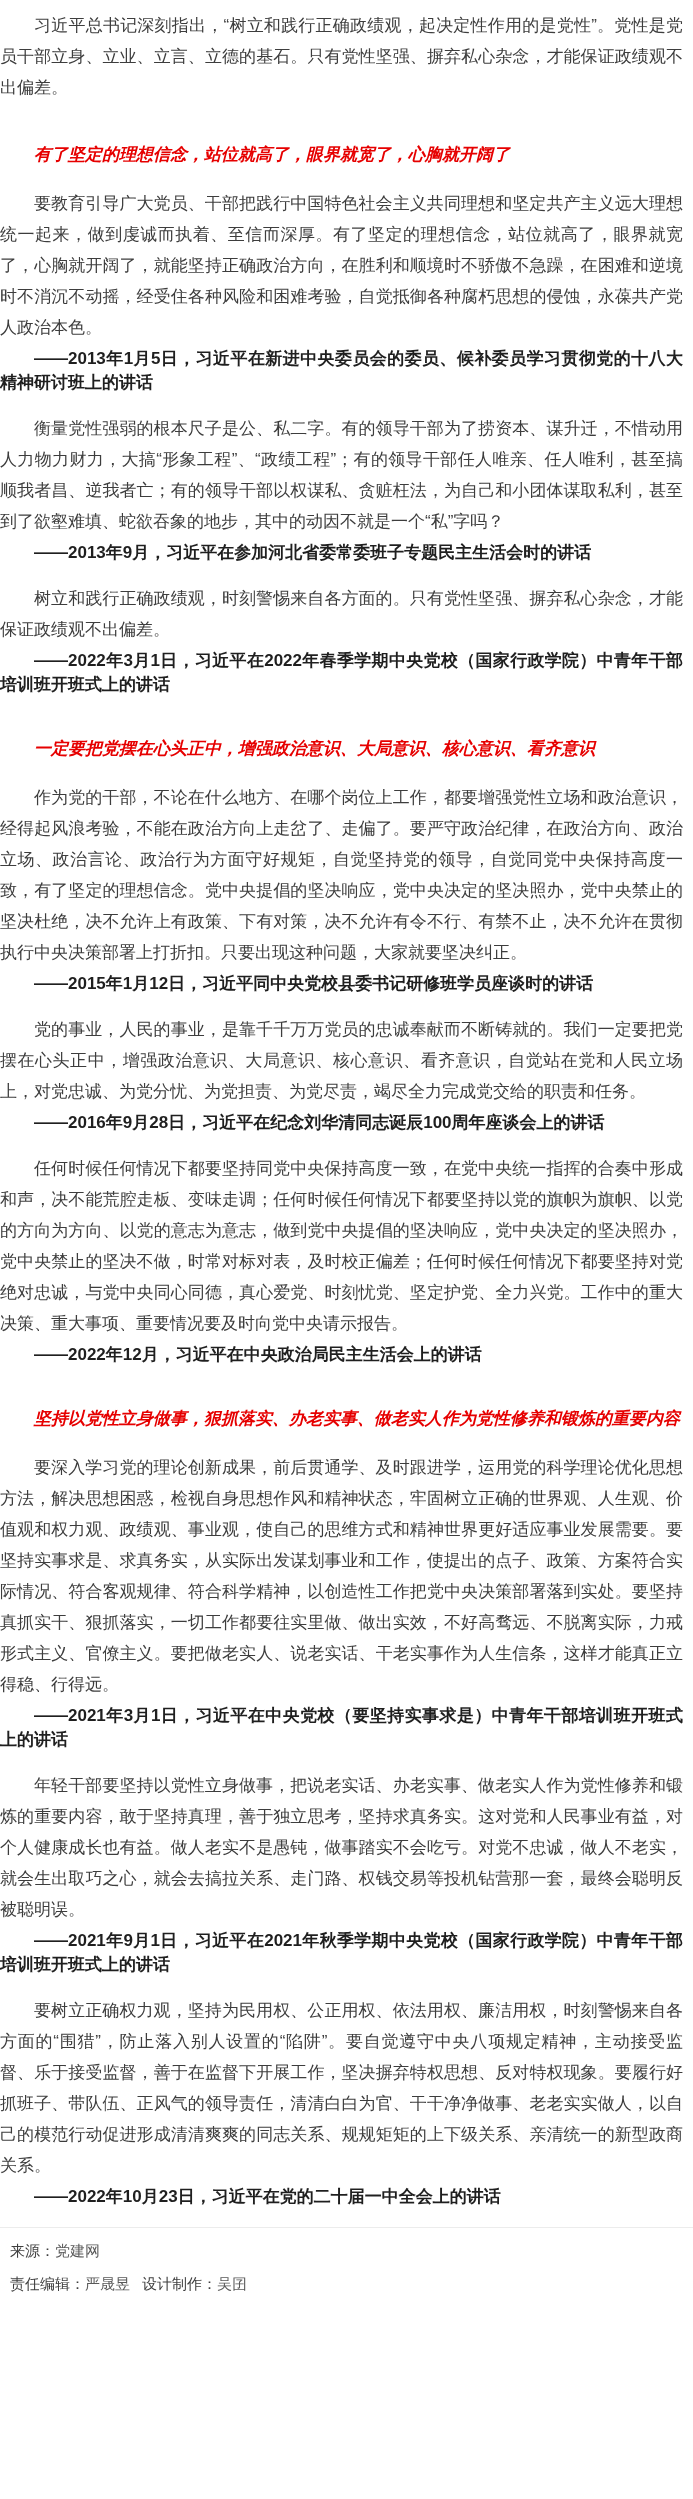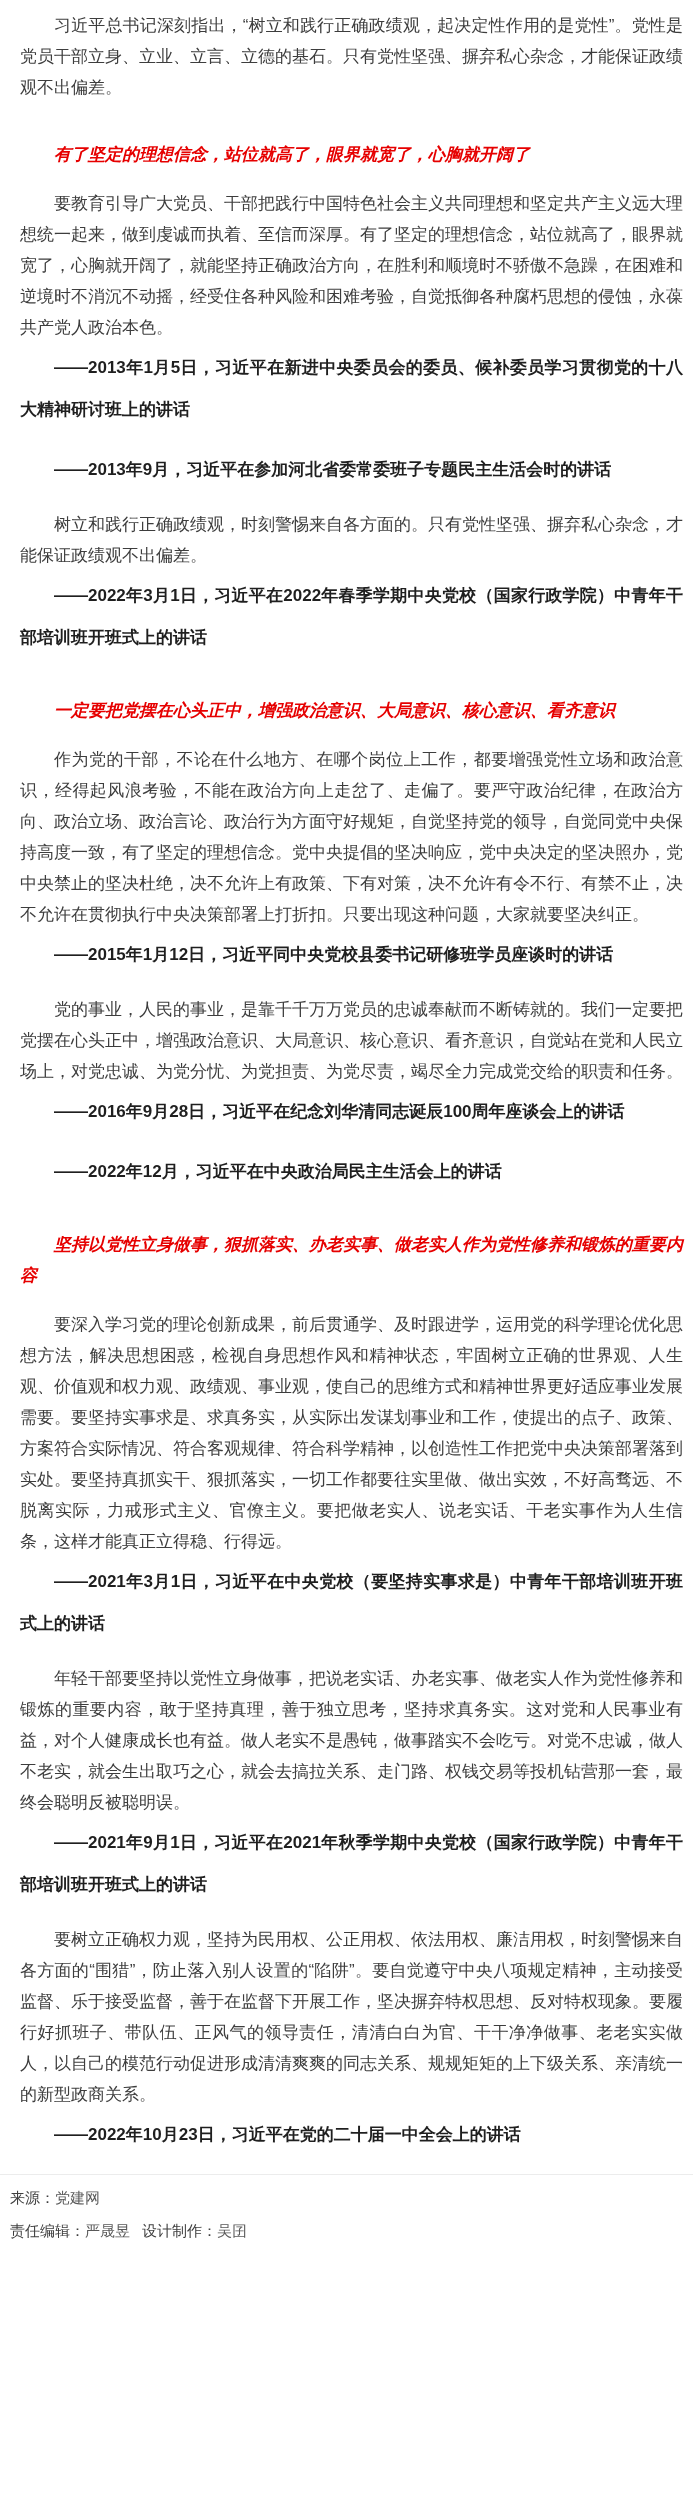--- a/index.html
+++ b/index.html
@@ -2,34 +2,34 @@
 <html lang="zh"><head>
 <meta charset="utf-8">
 <style>
   html, body { margin: 0; padding: 0; background: #ffffff; }
   body {
     width: 693px;
     font-family: "Liberation Sans", sans-serif;
     -webkit-font-smoothing: antialiased;
   }
   .article {
-    padding: 10px 10px 0 20px;
+    padding: 10px 10px 0 0;
   }
   .para {
     font-size: 17px;
     line-height: 31px;
     color: #3d3d3d;
     text-indent: 2em;
     text-align: justify;
     margin: 18px 0 4px 0;
   }
   .para.first { margin-top: 0; }
   .attr {
     font-size: 17px;
-    line-height: 42px;
+    line-height: 24px;
     color: #1f1f1f;
     font-weight: 700;
     text-indent: 2em;
     text-align: justify;
     margin: 4px 0 18px 0;
   }
   .heading {
     font-size: 17px;
     line-height: 31px;
     color: #e60000;
@@ -60,33 +60,35 @@
 <body>
 
 <div class="article">
   <p class="para first">习近平总书记深刻指出，“树立和践行正确政绩观，起决定性作用的是党性”。党性是党员干部立身、立业、立言、立德的基石。只有党性坚强、摒弃私心杂念，才能保证政绩观不出偏差。</p>
 
   <h2 class="heading">有了坚定的理想信念，站位就高了，眼界就宽了，心胸就开阔了</h2>
 
   <p class="para">要教育引导广大党员、干部把践行中国特色社会主义共同理想和坚定共产主义远大理想统一起来，做到虔诚而执着、至信而深厚。有了坚定的理想信念，站位就高了，眼界就宽了，心胸就开阔了，就能坚持正确政治方向，在胜利和顺境时不骄傲不急躁，在困难和逆境时不消沉不动摇，经受住各种风险和困难考验，自觉抵御各种腐朽思想的侵蚀，永葆共产党人政治本色。</p>
   <p class="attr">——2013年1月5日，习近平在新进中央委员会的委员、候补委员学习贯彻党的十八大精神研讨班上的讲话</p>
 
+  <p class="para">衡量党性强弱的根本尺子是公、私二字。有的领导干部为了捞资本、谋升迁，不惜动用人力物力财力，大搞“形象工程”、“政绩工程”；有的领导干部任人唯亲、任人唯利，甚至搞顺我者昌、逆我者亡；有的领导干部以权谋私、贪赃枉法，为自己和小团体谋取私利，甚至到了欲壑难填、蛇欲吞象的地步，其中的动因不就是一个“私”字吗？</p>
   <p class="attr">——2013年9月，习近平在参加河北省委常委班子专题民主生活会时的讲话</p>
 
   <p class="para">树立和践行正确政绩观，时刻警惕来自各方面的。只有党性坚强、摒弃私心杂念，才能保证政绩观不出偏差。</p>
   <p class="attr">——2022年3月1日，习近平在2022年春季学期中央党校（国家行政学院）中青年干部培训班开班式上的讲话</p>
 
   <h2 class="heading">一定要把党摆在心头正中，增强政治意识、大局意识、核心意识、看齐意识</h2>
 
   <p class="para">作为党的干部，不论在什么地方、在哪个岗位上工作，都要增强党性立场和政治意识，经得起风浪考验，不能在政治方向上走岔了、走偏了。要严守政治纪律，在政治方向、政治立场、政治言论、政治行为方面守好规矩，自觉坚持党的领导，自觉同党中央保持高度一致，有了坚定的理想信念。党中央提倡的坚决响应，党中央决定的坚决照办，党中央禁止的坚决杜绝，决不允许上有政策、下有对策，决不允许有令不行、有禁不止，决不允许在贯彻执行中央决策部署上打折扣。只要出现这种问题，大家就要坚决纠正。</p>
   <p class="attr">——2015年1月12日，习近平同中央党校县委书记研修班学员座谈时的讲话</p>
 
   <p class="para">党的事业，人民的事业，是靠千千万万党员的忠诚奉献而不断铸就的。我们一定要把党摆在心头正中，增强政治意识、大局意识、核心意识、看齐意识，自觉站在党和人民立场上，对党忠诚、为党分忧、为党担责、为党尽责，竭尽全力完成党交给的职责和任务。</p>
   <p class="attr">——2016年9月28日，习近平在纪念刘华清同志诞辰100周年座谈会上的讲话</p>
 
+  <p class="para">任何时候任何情况下都要坚持同党中央保持高度一致，在党中央统一指挥的合奏中形成和声，决不能荒腔走板、变味走调；任何时候任何情况下都要坚持以党的旗帜为旗帜、以党的方向为方向、以党的意志为意志，做到党中央提倡的坚决响应，党中央决定的坚决照办，党中央禁止的坚决不做，时常对标对表，及时校正偏差；任何时候任何情况下都要坚持对党绝对忠诚，与党中央同心同德，真心爱党、时刻忧党、坚定护党、全力兴党。工作中的重大决策、重大事项、重要情况要及时向党中央请示报告。</p>
   <p class="attr">——2022年12月，习近平在中央政治局民主生活会上的讲话</p>
 
   <h2 class="heading">坚持以党性立身做事，狠抓落实、办老实事、做老实人作为党性修养和锻炼的重要内容</h2>
 
   <p class="para">要深入学习党的理论创新成果，前后贯通学、及时跟进学，运用党的科学理论优化思想方法，解决思想困惑，检视自身思想作风和精神状态，牢固树立正确的世界观、人生观、价值观和权力观、政绩观、事业观，使自己的思维方式和精神世界更好适应事业发展需要。要坚持实事求是、求真务实，从实际出发谋划事业和工作，使提出的点子、政策、方案符合实际情况、符合客观规律、符合科学精神，以创造性工作把党中央决策部署落到实处。要坚持真抓实干、狠抓落实，一切工作都要往实里做、做出实效，不好高骛远、不脱离实际，力戒形式主义、官僚主义。要把做老实人、说老实话、干老实事作为人生信条，这样才能真正立得稳、行得远。</p>
   <p class="attr">——2021年3月1日，习近平在中央党校（要坚持实事求是）中青年干部培训班开班式上的讲话</p>
 
   <p class="para">年轻干部要坚持以党性立身做事，把说老实话、办老实事、做老实人作为党性修养和锻炼的重要内容，敢于坚持真理，善于独立思考，坚持求真务实。这对党和人民事业有益，对个人健康成长也有益。做人老实不是愚钝，做事踏实不会吃亏。对党不忠诚，做人不老实，就会生出取巧之心，就会去搞拉关系、走门路、权钱交易等投机钻营那一套，最终会聪明反被聪明误。</p>
   <p class="attr">——2021年9月1日，习近平在2021年秋季学期中央党校（国家行政学院）中青年干部培训班开班式上的讲话</p>
 

